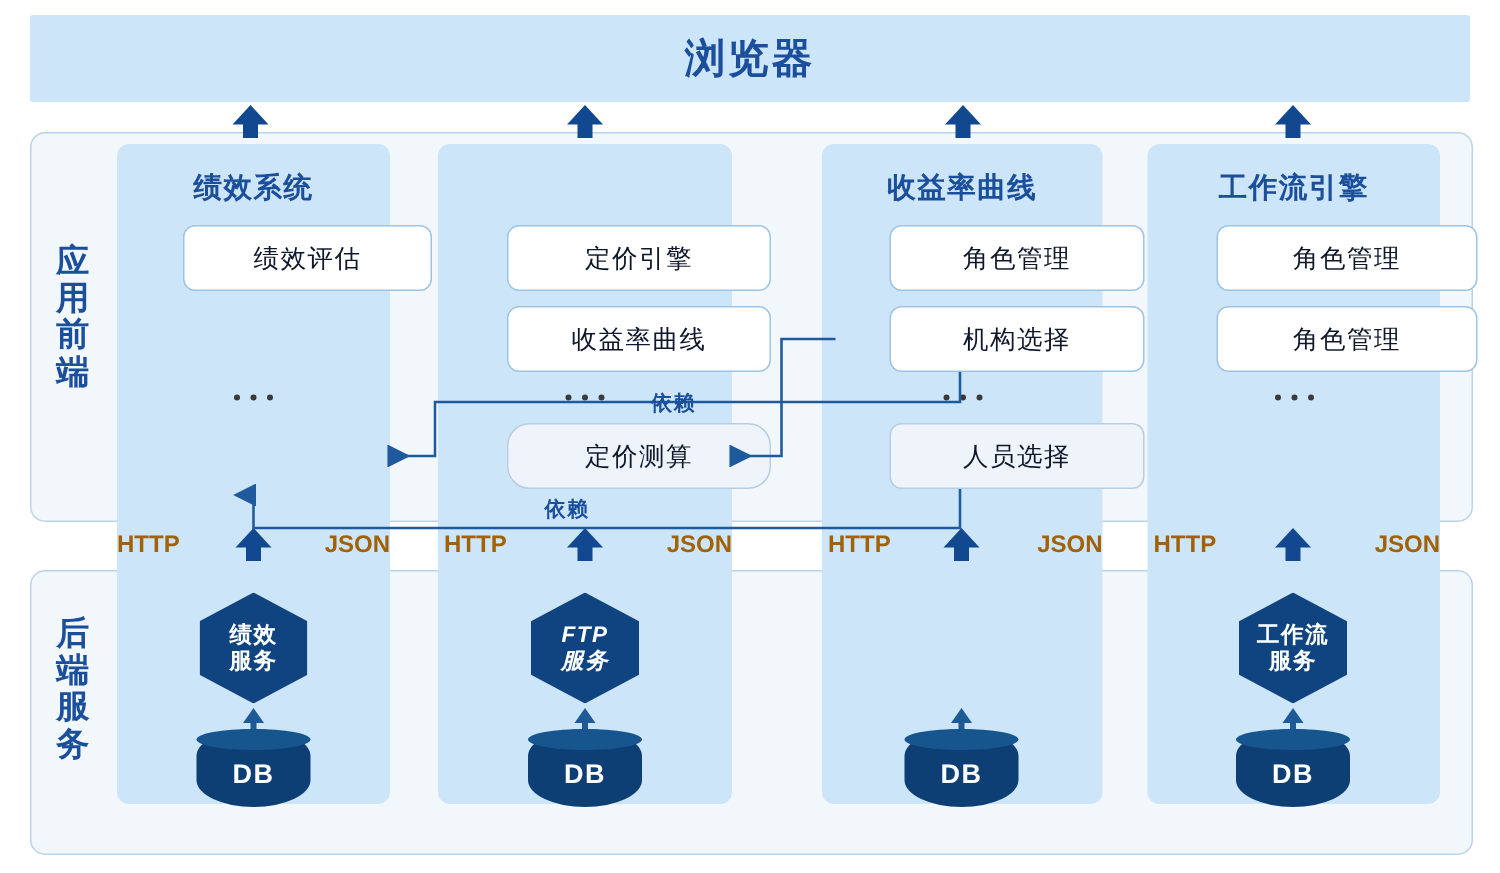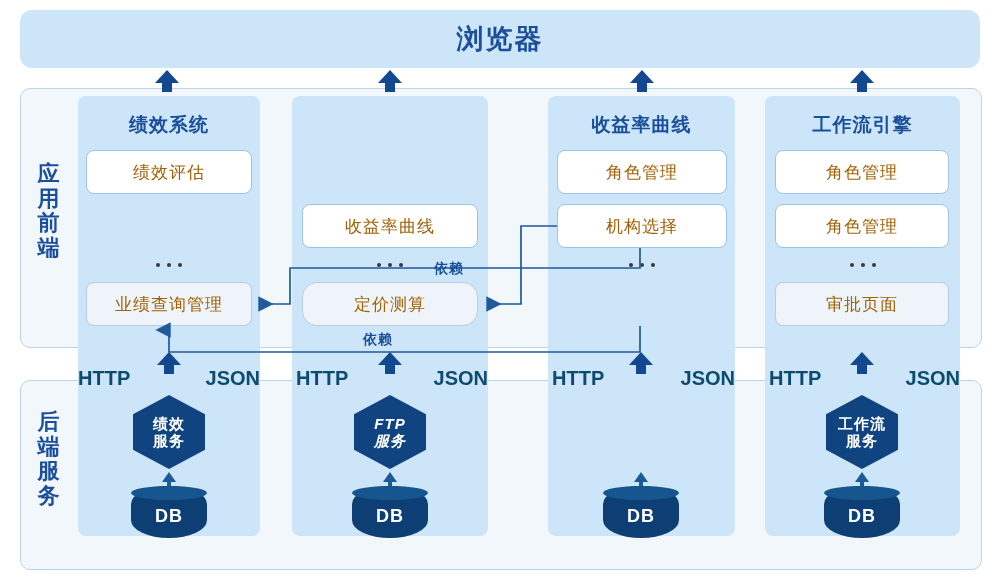--- a/index.html
+++ b/index.html
@@ -7,21 +7,21 @@
     width:1000px;height:582px;
     background:#ffffff;
     font-family:"Liberation Sans","DejaVu Sans",sans-serif;
     position:relative;overflow:hidden;
   }
   .stage{position:absolute;left:0;top:0;width:1000px;height:582px;}
 
   
   #browser-bar{
     position:absolute;left:20px;top:10px;width:960px;height:58px;
-    background:#cde5f8;border-radius:12px;
+    background:#cde5f8;border-radius:2px;
     display:flex;align-items:center;justify-content:center;
     color:#1b4f9c;font-size:27px;font-weight:bold;letter-spacing:2px;
   }
 
   
   .panel{
     position:absolute;background:#f2f7fc;
     border:1px solid #b9d4ea;border-radius:10px;
   }
   #frontend-panel{left:20px;top:88px;width:960px;height:258px;}
@@ -52,36 +52,37 @@
     position:absolute;top:112px;height:26px;
     color:#1b4f9c;font-size:19px;font-weight:bold;
     display:flex;align-items:center;justify-content:center;letter-spacing:1px;
   }
 
   
   .mod{
     position:absolute;height:44px;
     background:#ffffff;border:1px solid #9cc4e4;border-radius:8px;
     display:flex;align-items:center;justify-content:center;
-    color:#a16207;font-size:17px;letter-spacing:1px;
+    color:#0f172a;font-size:17px;letter-spacing:1px;
     box-sizing:border-box;
+    margin-left:36px;
   }
   .mod.shaded{background:#eef4fa;border-color:#b7cde0;}
 
   .ellipsis{
     position:absolute;height:14px;width:100%;
     display:flex;align-items:center;justify-content:center;
     gap:7px;
   }
   .ellipsis i{display:block;width:4px;height:4px;border-radius:50%;background:#3a3a3a;}
 
   
   .proto{
-    position:absolute;top:368px;height:20px;
-    color:#0c4a6e;font-size:20px;font-weight:bold;
+    position:absolute;top:354px;height:20px;
+    color:#a16207;font-size:16px;font-weight:bold;
     display:flex;align-items:center;
   }
   .proto.left{justify-content:flex-start;}
   .proto.right{justify-content:flex-end;}
 
   
   .block-arrow{
     position:absolute;width:24px;height:22px;
   }
   .block-arrow .shaft{
@@ -173,46 +174,46 @@
   <div class="col-title c1">绩效系统</div>
   <div class="col-title c3">收益率曲线</div>
   <div class="col-title c4">工作流引擎</div>
 
   <div class="mod" style="left:86px;top:150px;width:166px;">绩效评估</div>
   <div class="ellipsis" style="left:78px;top:258px;width:182px;">
       <i></i>
       <i></i>
       <i></i>
     </div>
-  <div class="mod shaded" style="left:86px;top:282px;width:166px;">业绩查询管理</div>
-
+
+  <div class="mod" style="left:302px;top:150px;width:176px;">定价引擎</div>
   <div class="mod" style="left:302px;top:204px;width:176px;">收益率曲线</div>
   <div class="ellipsis" style="left:292px;top:258px;width:196px;">
       <i></i>
       <i></i>
       <i></i>
     </div>
   <div class="mod shaded" style="left:302px;top:282px;width:176px;border-radius:15px;">定价测算</div>
 
   <div class="mod" style="left:557px;top:150px;width:170px;">角色管理</div>
   <div class="mod" style="left:557px;top:204px;width:170px;">机构选择</div>
   <div class="ellipsis" style="left:548px;top:258px;width:187px;">
       <i></i>
       <i></i>
       <i></i>
     </div>
+  <div class="mod shaded" style="left:557px;top:282px;width:170px;">人员选择</div>
 
   <div class="mod" style="left:775px;top:150px;width:174px;">角色管理</div>
   <div class="mod" style="left:775px;top:204px;width:174px;">角色管理</div>
   <div class="ellipsis" style="left:765px;top:258px;width:195px;">
       <i></i>
       <i></i>
       <i></i>
     </div>
-  <div class="mod shaded" style="left:775px;top:282px;width:174px;">审批页面</div>
 
   <div class="proto left" style="left:78px;width:60px;">HTTP</div>
   <div class="proto right" style="left:200px;width:60px;">JSON</div>
   <div class="proto left" style="left:296px;width:60px;">HTTP</div>
   <div class="proto right" style="left:428px;width:60px;">JSON</div>
   <div class="proto left" style="left:552px;width:60px;">HTTP</div>
   <div class="proto right" style="left:675px;width:60px;">JSON</div>
   <div class="proto left" style="left:769px;width:60px;">HTTP</div>
   <div class="proto right" style="left:900px;width:60px;">JSON</div>
 

